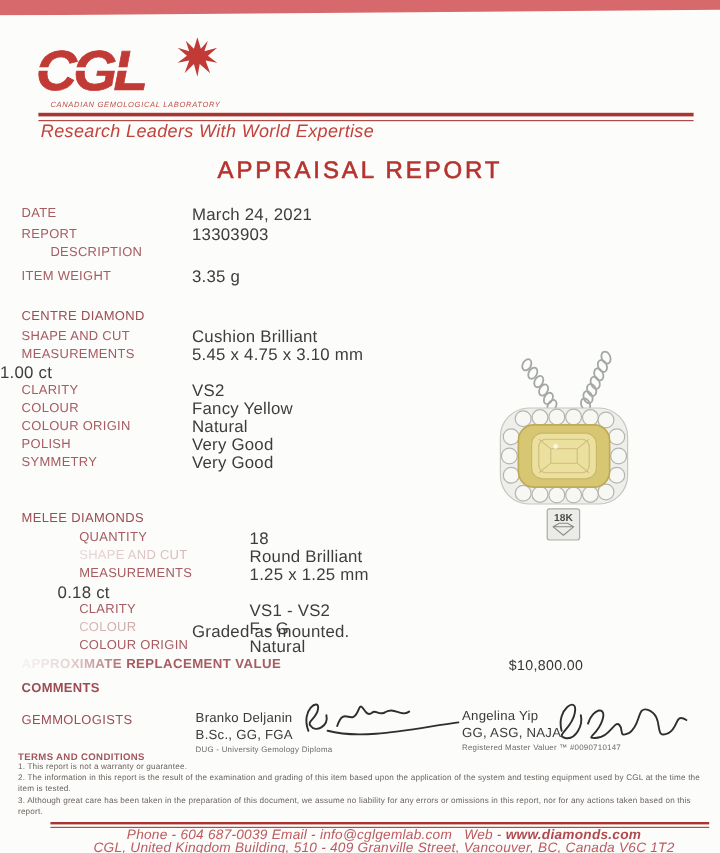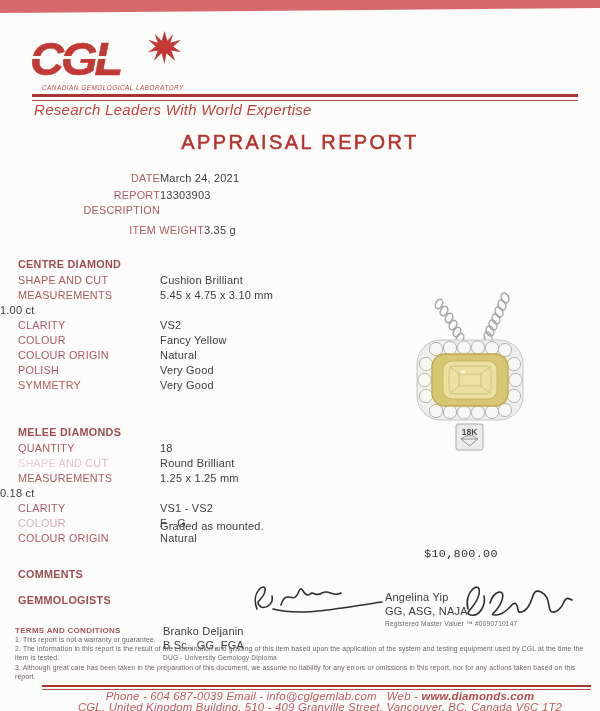--- a/index.html
+++ b/index.html
@@ -22,58 +22,58 @@
 
   .rule{left:32px;top:94px;width:546px;height:3px;border-top:3px solid #a93431;border-bottom:1.4px solid #b14a46;}
   .tagline{left:34px;top:101px;font-style:italic;font-size:15px;color:#c2423c;letter-spacing:0.3px;}
   .title{left:0;right:0;top:131px;text-align:center;font-size:20px;letter-spacing:2.4px;
          color:#b5332e;-webkit-text-stroke:0.5px #b5332e;}
 
   
   .sec{left:0;width:600px;}
   .row{display:flex;}
   .lbl{flex:0 0 142px;padding-left:18px;color:#a75c61;font-size:10.8px;letter-spacing:0.25px;}
-  .val{font-size:11px;color:#3d3d3d;letter-spacing:0.2px;}
-  .heading{padding-left:18px;color:#9c4d54;font-weight:700;font-size:10.8px;letter-spacing:0.3px;}
-
-  .sec-basic .row{height:16.6px;line-height:16.6px;text-align:right;}
-  .row-desc{height:auto !important;line-height:14.6px !important;align-items:flex-start;}
+  .val{font-size:14px;color:#3d3d3d;letter-spacing:0.2px;}
+  .heading{padding-left:18px;color:#9c4d54;font-weight:400;font-size:10.8px;letter-spacing:0.3px;}
+
+  .sec-basic .row{height:16.6px;line-height:16.6px;}
+  .row-desc{height:auto !important;line-height:14.6px !important;align-items:flex-start;margin-left:24px;}
   .desc-val{width:430px;line-height:14.6px;}
-  .row-iw{margin-top:4.5px;margin-left:44px;}
+  .row-iw{margin-top:4.5px;}
 
   .sec-centre{top:256px;}
   .sec-centre .heading{height:16.5px;line-height:16.5px;}
   .sec-centre .row{height:15.1px;line-height:15.1px;}
 
   .sec-melee{top:399px;}
   .sec-melee .heading{height:17px;line-height:17px;margin-top:25px;}
-  .sec-melee .row{height:15px;line-height:15px;}
+  .sec-melee .row{height:15px;line-height:15px;margin-left:48px;}
 
   .row-comments{top:518px;height:16px;line-height:16px;width:600px;}
   .row-comments .lbl{font-weight:700;color:#9c4d54;margin-top:48px;}
 
   .row-valuation{top:546px;width:600px;height:16px;line-height:16px;}
   .valuation-lbl{position:absolute;left:18px;color:#a75c61;font-size:11px;letter-spacing:0.35px;font-weight:700;}
-  .valuation-amount{position:absolute;left:424px;font-size:11.8px;color:#333;letter-spacing:0.3px;font-family:Liberation Mono, monospace;}
+  .valuation-amount{position:absolute;left:424px;font-size:11.8px;color:#333;letter-spacing:0.3px;}
 
   
   .fade-left{-webkit-mask-image:linear-gradient(90deg,rgba(0,0,0,0.05) 0,rgba(0,0,0,0.25) 18%,#000 42%);
              mask-image:linear-gradient(90deg,rgba(0,0,0,0.05) 0,rgba(0,0,0,0.25) 18%,#000 42%);}
   .fade-strong{-webkit-mask-image:linear-gradient(90deg,rgba(0,0,0,0.18),rgba(0,0,0,0.55));
                mask-image:linear-gradient(90deg,rgba(0,0,0,0.18),rgba(0,0,0,0.55));}
   .fade-mid{-webkit-mask-image:linear-gradient(90deg,rgba(0,0,0,0.38),rgba(0,0,0,0.75));
             mask-image:linear-gradient(90deg,rgba(0,0,0,0.38),rgba(0,0,0,0.75));}
 
   
   .sec-gemm{top:593px;width:600px;height:45px;}
   .gemm-heading{position:absolute;left:18px;top:1px;}
   .signer{position:absolute;top:0;}
   .signer .name,.signer .creds{font-size:11px;line-height:13.5px;color:#3a3a3a;letter-spacing:0.2px;}
   .signer .note{font-size:6.6px;color:#6a6a6a;margin-top:2px;letter-spacing:0.2px;}
-  .signer-1{left:163px;margin-top:32px;}
+  .signer-1{left:163px;}
   .signer-2{left:385px;top:-2px;}
   .sig{position:absolute;}
   .sig-1{left:245px;top:-16px;}
   .sig-2{left:458px;top:-20px;}
 
   
   .sec-terms{top:626px;left:15px;width:578px;}
   .terms-heading{font-size:8px;font-weight:700;color:#a1565b;letter-spacing:0.3px;}
   .term{font-size:6.8px;line-height:9.2px;color:#6b625e;letter-spacing:0.15px;}
 
@@ -187,20 +187,21 @@
       <span class="val">Natural</span>
     </div>
   </div>
 
   <div class="abs row row-comments">
     <span class="lbl">COMMENTS</span>
     <span class="val">Graded as mounted.</span>
   </div>
 
   <div class="abs row-valuation">
+    <span class="valuation-lbl fade-left">APPROXIMATE REPLACEMENT VALUE</span>
     <span class="valuation-amount">$10,800.00</span>
   </div>
 
   <div class="abs sec-gemm">
     <span class="heading gemm-heading" style="padding-left:0">GEMMOLOGISTS</span>
     <div class="signer signer-1">
       <div class="name">Branko Deljanin</div>
       <div class="creds">B.Sc., GG, FGA</div>
       <div class="note">DUG - University Gemology Diploma</div>
     </div>

